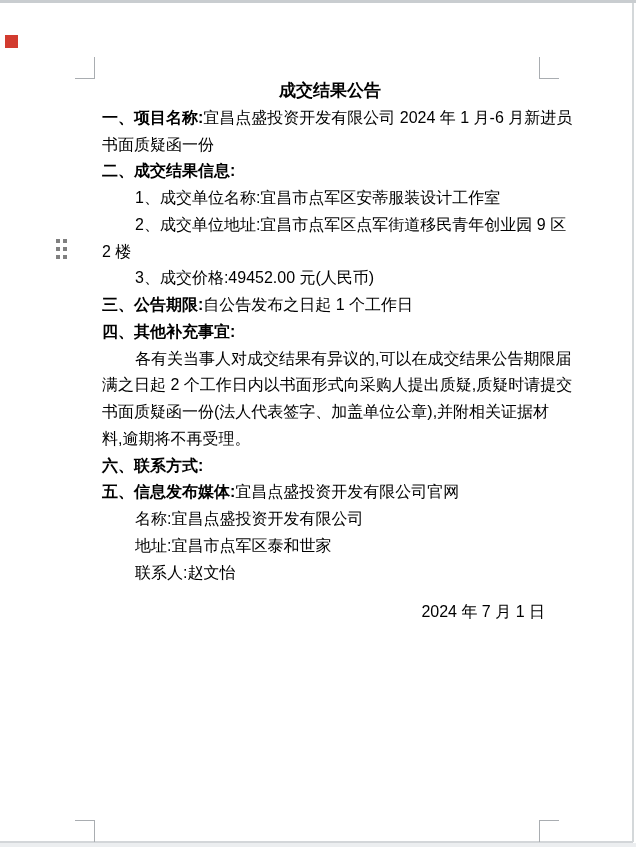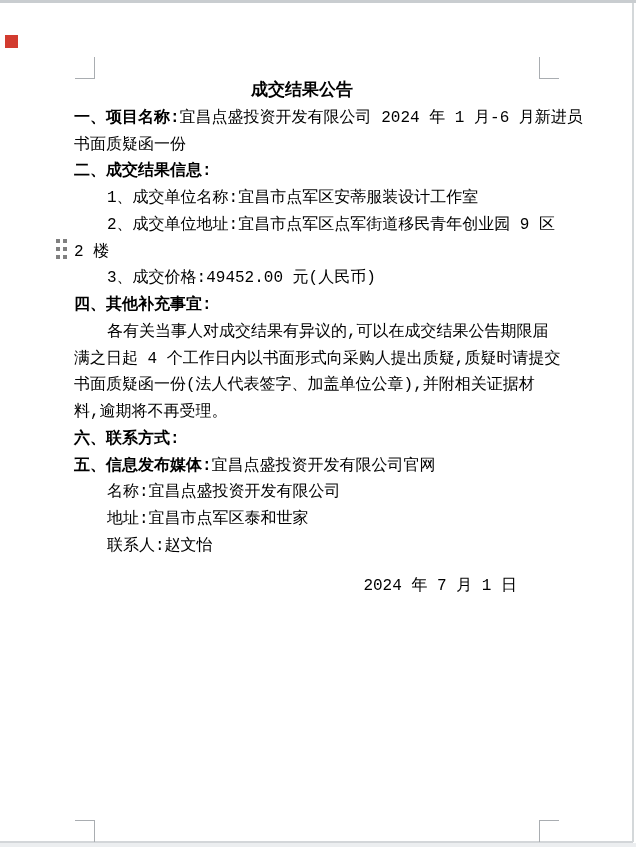--- a/index.html
+++ b/index.html
@@ -31,23 +31,22 @@
   
   .drag-handle {
     position:absolute; left:56px; top:239px;
     display:grid; grid-template-columns:4px 4px; grid-auto-rows:4px;
     column-gap:3px; row-gap:4px; cursor:move;
   }
   .drag-handle .dot { width:4px; height:4px; background:#808080; }
 
   
   .content {
-    position:absolute; left:74px; top:78px; width:456px;
+    position:absolute; left:102px; top:78px; width:456px;
     font-size:16px;
-    font-family:Liberation Mono, monospace;
   }
   .title {
     height:26.75px; line-height:26.75px;
     text-align:center; font-weight:bold; font-size:17px;
     white-space:nowrap;
   }
   .line { height:26.75px; line-height:26.75px; white-space:nowrap; }
   .ind  { padding-left:33px; }
   .lbl  { font-weight:bold; }
   .date-line {
@@ -83,23 +82,24 @@
 <div class="content">
   <div class="title">成交结果公告</div>
 
   <div class="line"><span class="lbl">一、项目名称:</span><span>宜昌点盛投资开发有限公司 2024 年 1 月-6 月新进员</span></div>
   <div class="line"><span>书面质疑函一份</span></div>
   <div class="line"><span class="lbl">二、成交结果信息:</span></div>
   <div class="line ind"><span>1、成交单位名称:宜昌市点军区安蒂服装设计工作室</span></div>
   <div class="line ind"><span>2、成交单位地址:宜昌市点军区点军街道移民青年创业园 9 区</span></div>
   <div class="line"><span>2 楼</span></div>
   <div class="line ind"><span>3、成交价格:49452.00 元(人民币)</span></div>
+  <div class="line"><span class="lbl">三、公告期限:</span><span>自公告发布之日起 1 个工作日</span></div>
   <div class="line"><span class="lbl">四、其他补充事宜:</span></div>
   <div class="line ind"><span>各有关当事人对成交结果有异议的,可以在成交结果公告期限届</span></div>
-  <div class="line"><span>满之日起 4 个工作日内以书面形式向采购人提出质疑,质疑时请提交</span></div>
+  <div class="line"><span>满之日起 2 个工作日内以书面形式向采购人提出质疑,质疑时请提交</span></div>
   <div class="line"><span>书面质疑函一份(法人代表签字、加盖单位公章),并附相关证据材</span></div>
   <div class="line"><span>料,逾期将不再受理。</span></div>
   <div class="line"><span class="lbl">六、联系方式:</span></div>
   <div class="line"><span class="lbl">五、信息发布媒体:</span><span>宜昌点盛投资开发有限公司官网</span></div>
   <div class="line ind"><span>名称:宜昌点盛投资开发有限公司</span></div>
   <div class="line ind"><span>地址:宜昌市点军区泰和世家</span></div>
   <div class="line ind"><span>联系人:赵文怡</span></div>
 
   <div class="date-line">2024 年 7 月 1 日</div>
 </div>

